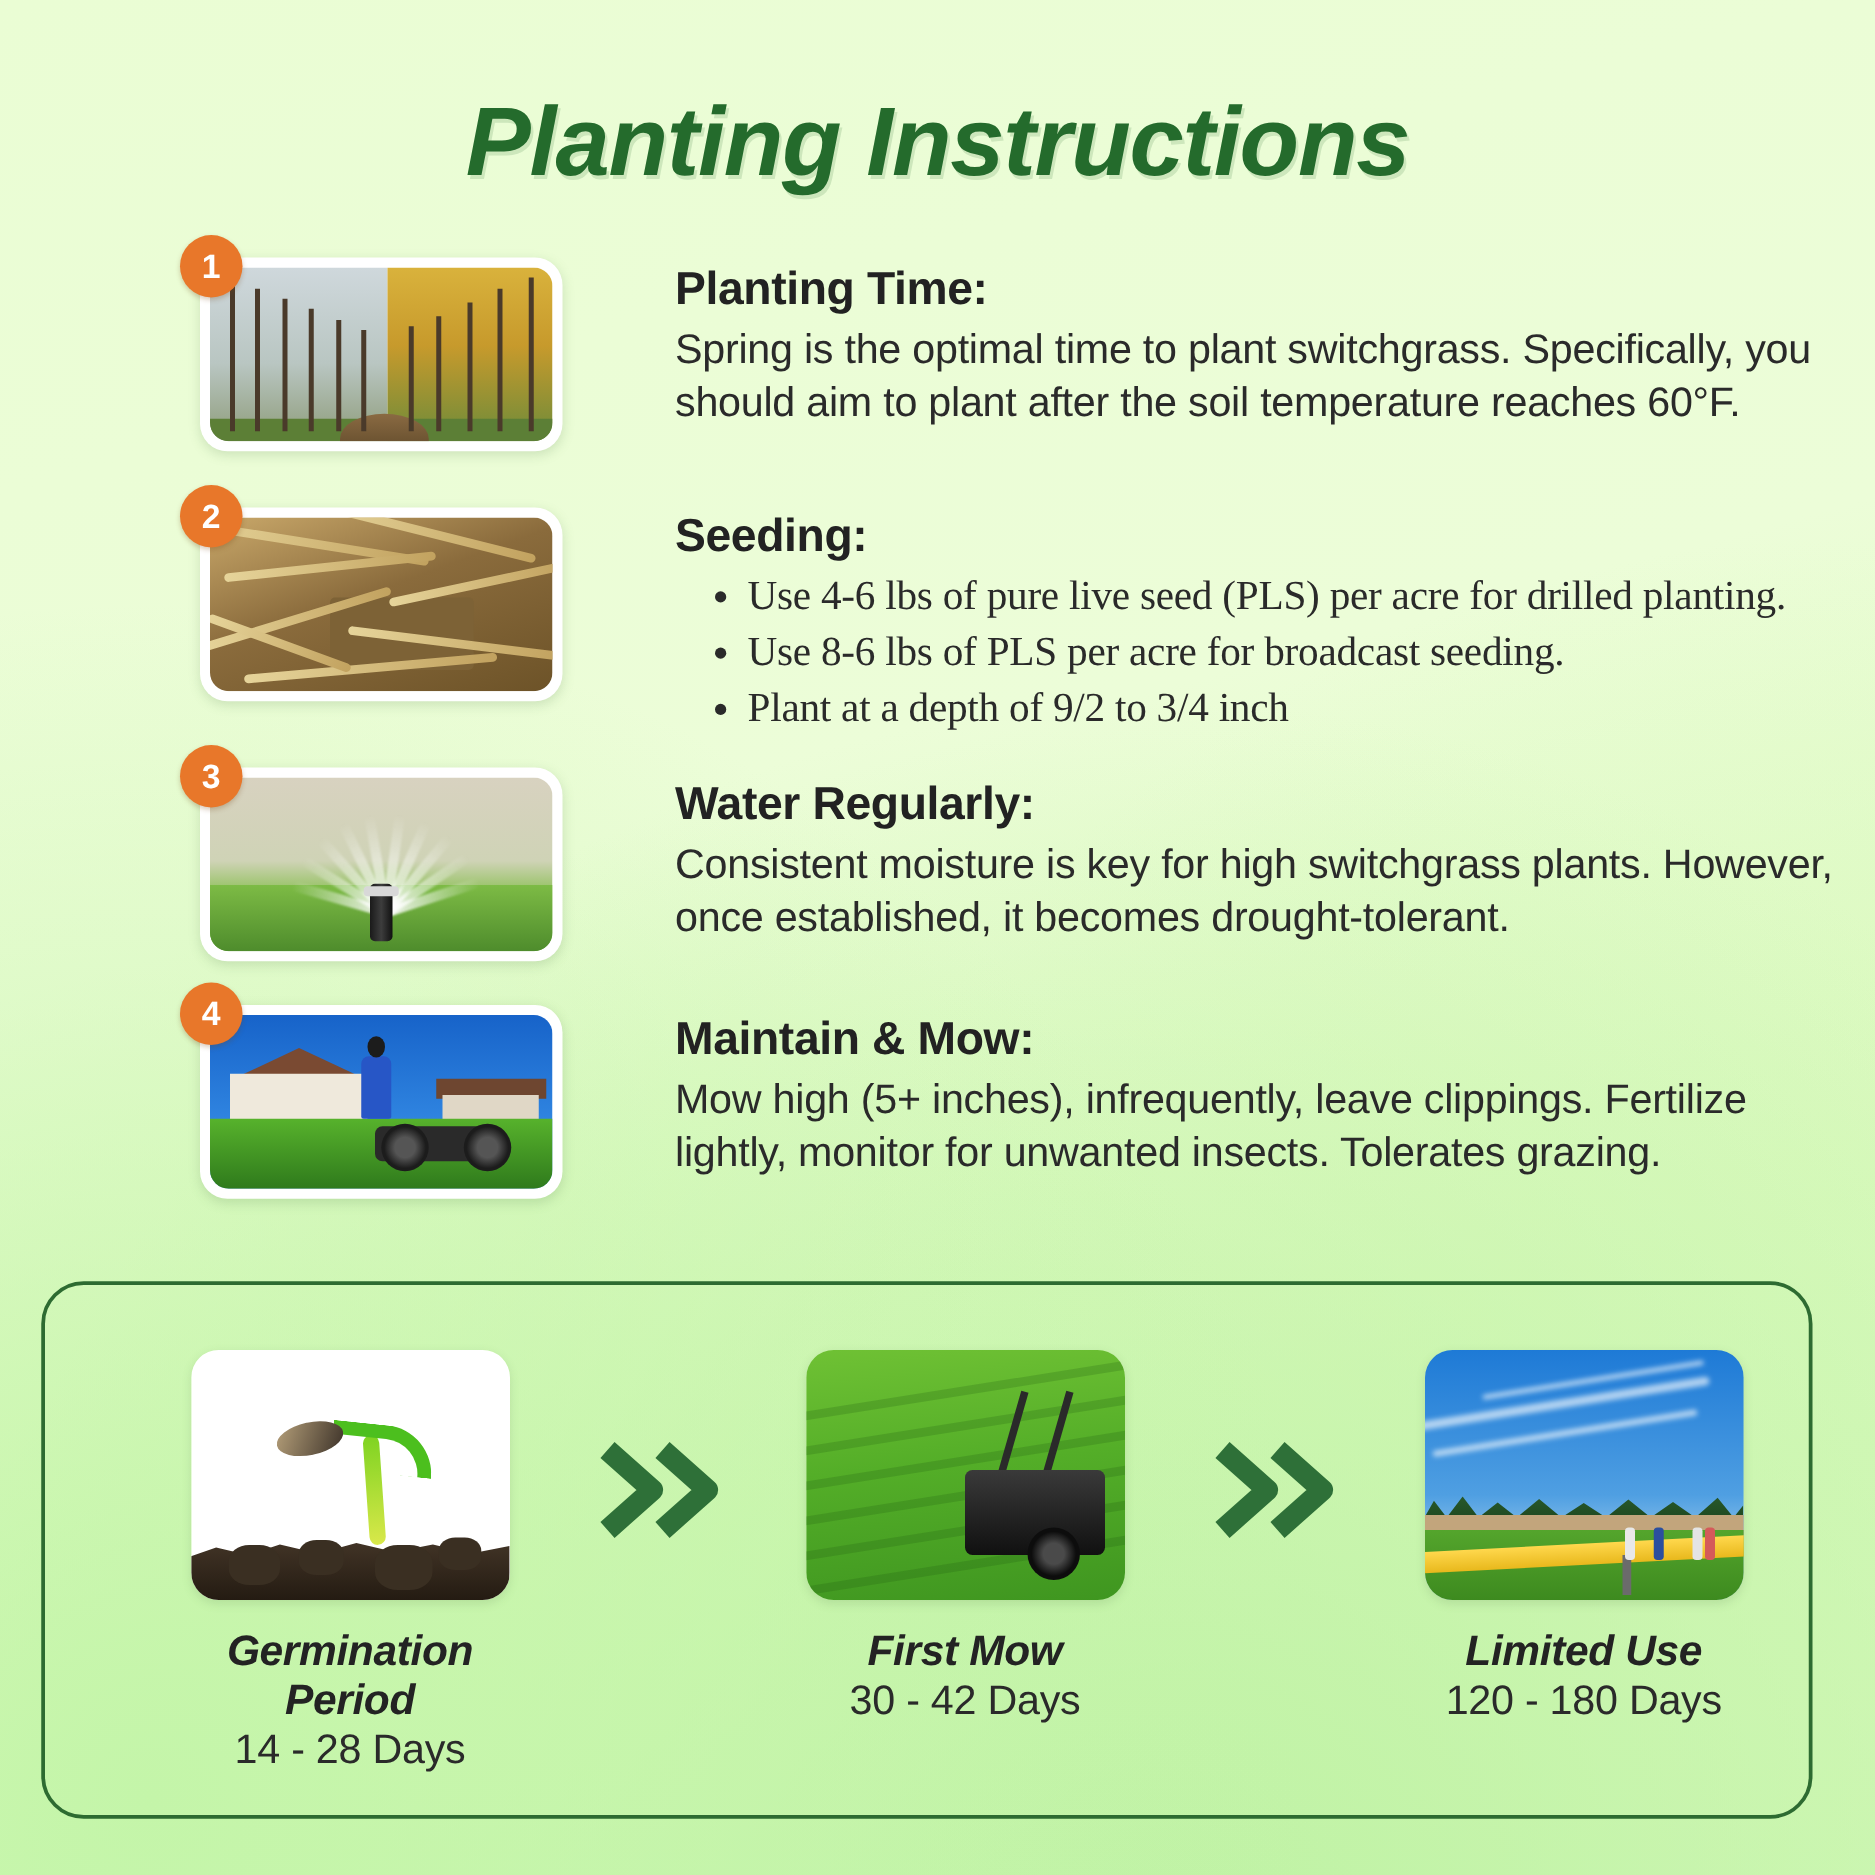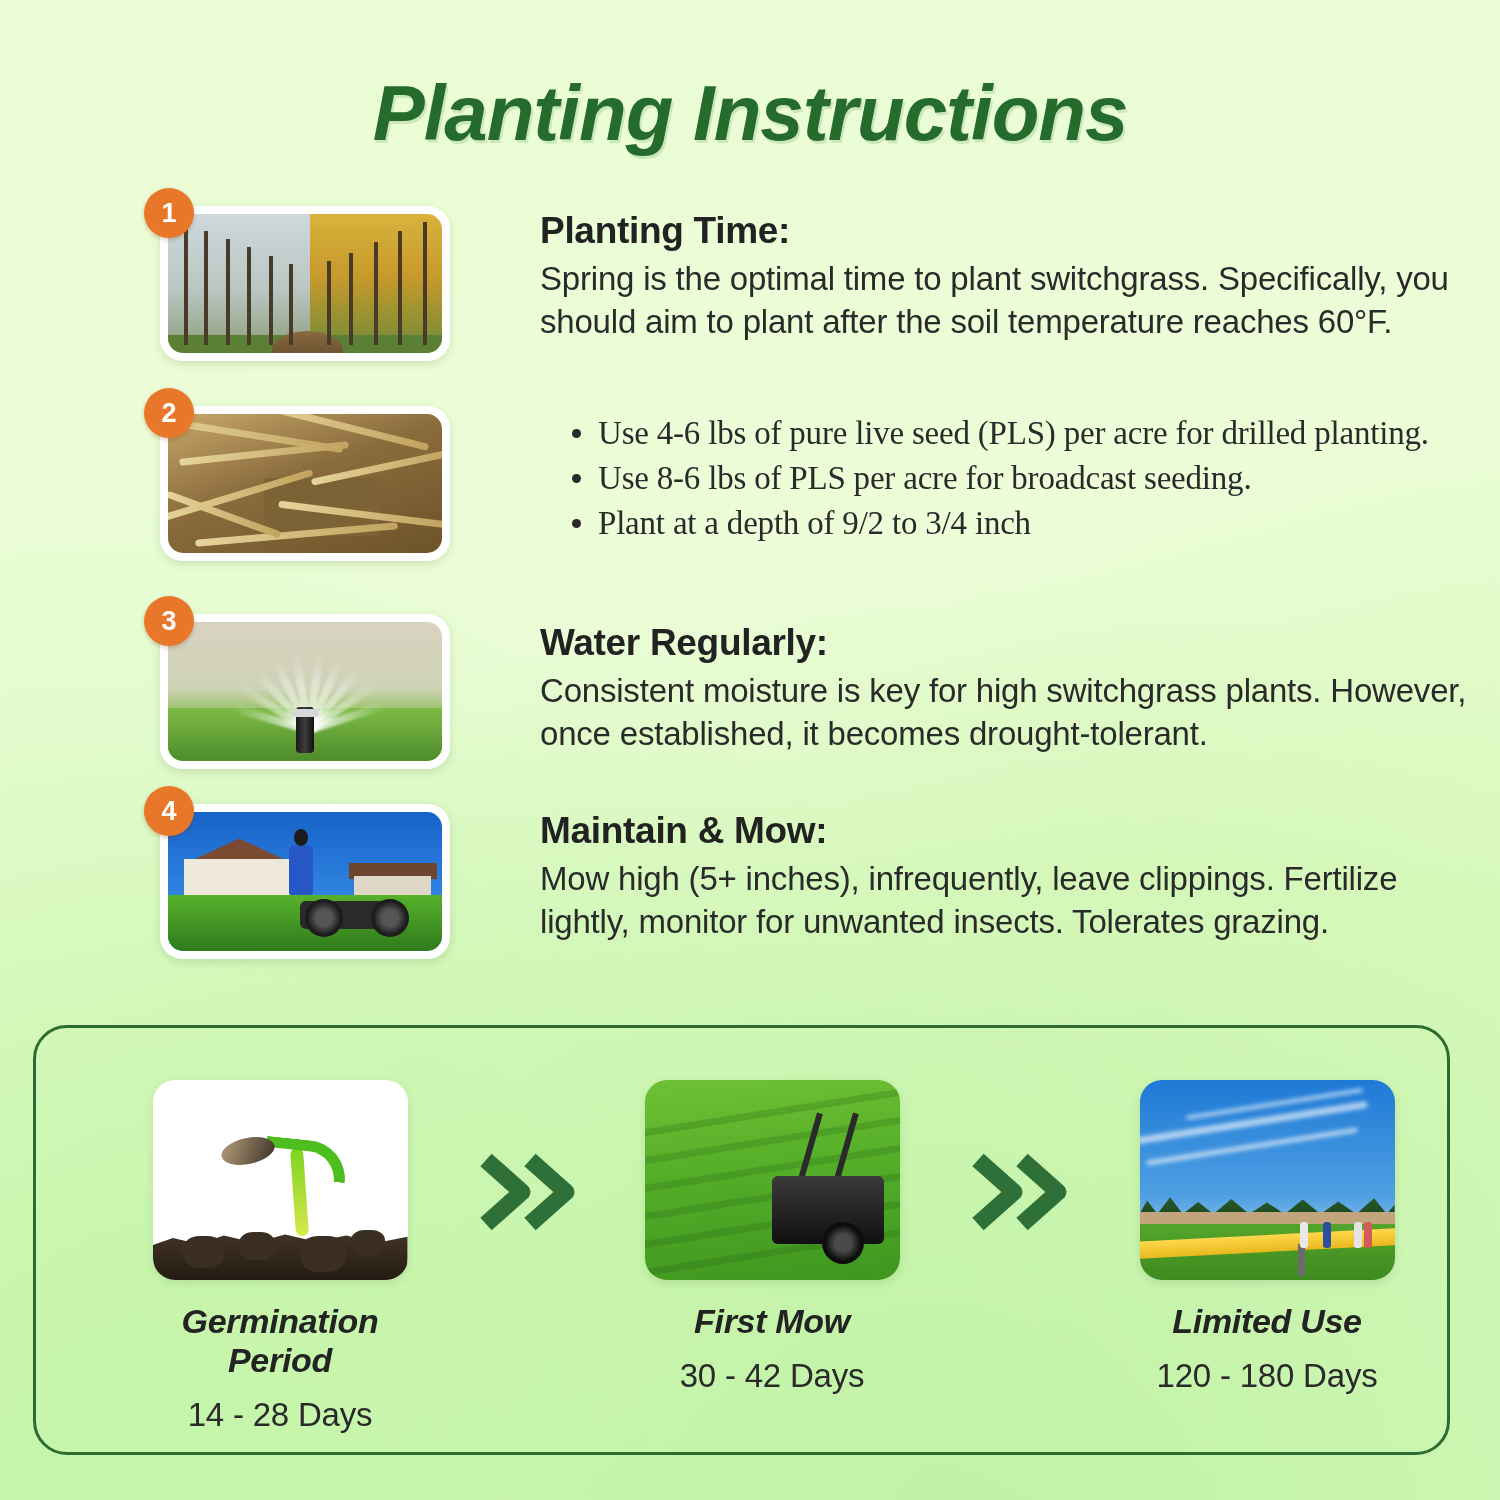--- a/index.html
+++ b/index.html
@@ -95,21 +95,21 @@
     overflow:hidden;position:relative;
     margin:0 auto;
     box-shadow:0 3px 8px rgba(90,130,80,.18);
   }
   .tl-label{
     margin-top:22px;
     font-size:34px;font-weight:bold;font-style:italic;color:#232323;
     letter-spacing:-.3px;
   }
   .tl-value{
-    margin-top:16px;
+    margin-top:0;
     font-size:33px;color:#2a2a2a;letter-spacing:-.2px;
   }
   .chev{position:absolute;top:1150px;}
 
   
   .sc{position:absolute;inset:0;}
   
   .tree-left{position:absolute;left:0;top:0;width:52%;height:100%;
     background:linear-gradient(180deg,#cfd8dc 0%,#b9c6c2 55%,#8e9c7a 100%);}
   .tree-right{position:absolute;right:0;top:0;width:48%;height:100%;
@@ -245,20 +245,21 @@
               <div class="straw" style="left:-4%;top:56%;width:58%;transform:rotate(-17deg);"></div>
               <div class="straw" style="left:40%;top:70%;width:62%;transform:rotate(7deg);"></div>
               <div class="straw" style="left:10%;top:84%;width:74%;transform:rotate(-5deg);"></div>
               <div class="straw" style="left:52%;top:36%;width:52%;transform:rotate(-12deg);"></div>
               <div class="straw" style="left:-2%;top:70%;width:44%;transform:rotate(20deg);"></div>
             </div>
           </div>
         </div>
       </div>
       <div class="txt" style="top:218px;">
+        <div class="head">Seeding:</div>
         <ul class="bullets">
           <li>Use 4-6 lbs of pure live seed (PLS) per acre for drilled planting.</li>
           <li>Use 8-6 lbs of PLS per acre for broadcast seeding.</li>
           <li>Plant at a depth of 9/2 to 3/4 inch</li>
         </ul>
       </div>
     </div>
 
     <div class="step">
       <div class="thumb-wrap" style="left:160px;top:424px;">

